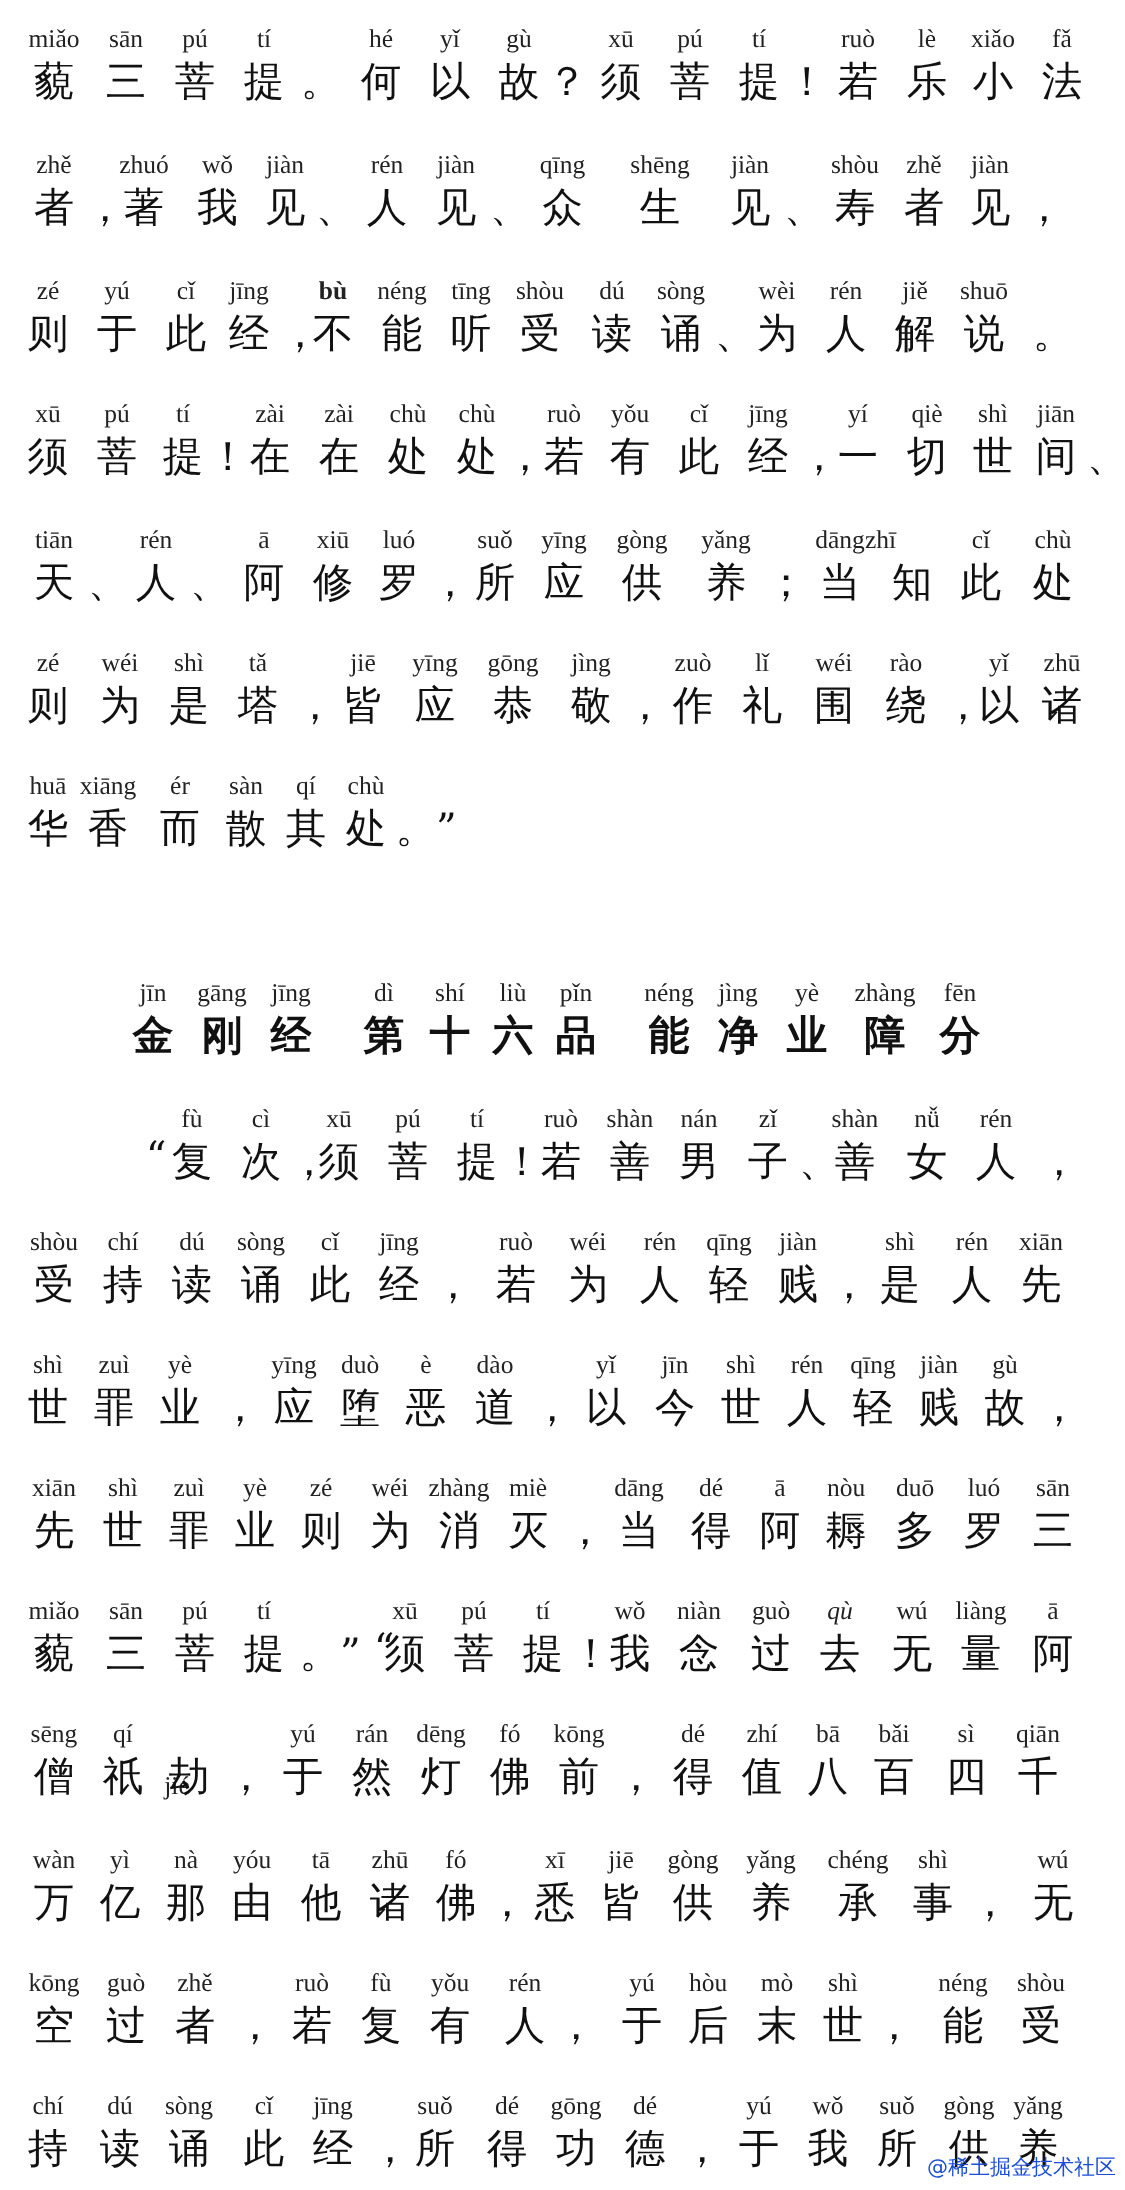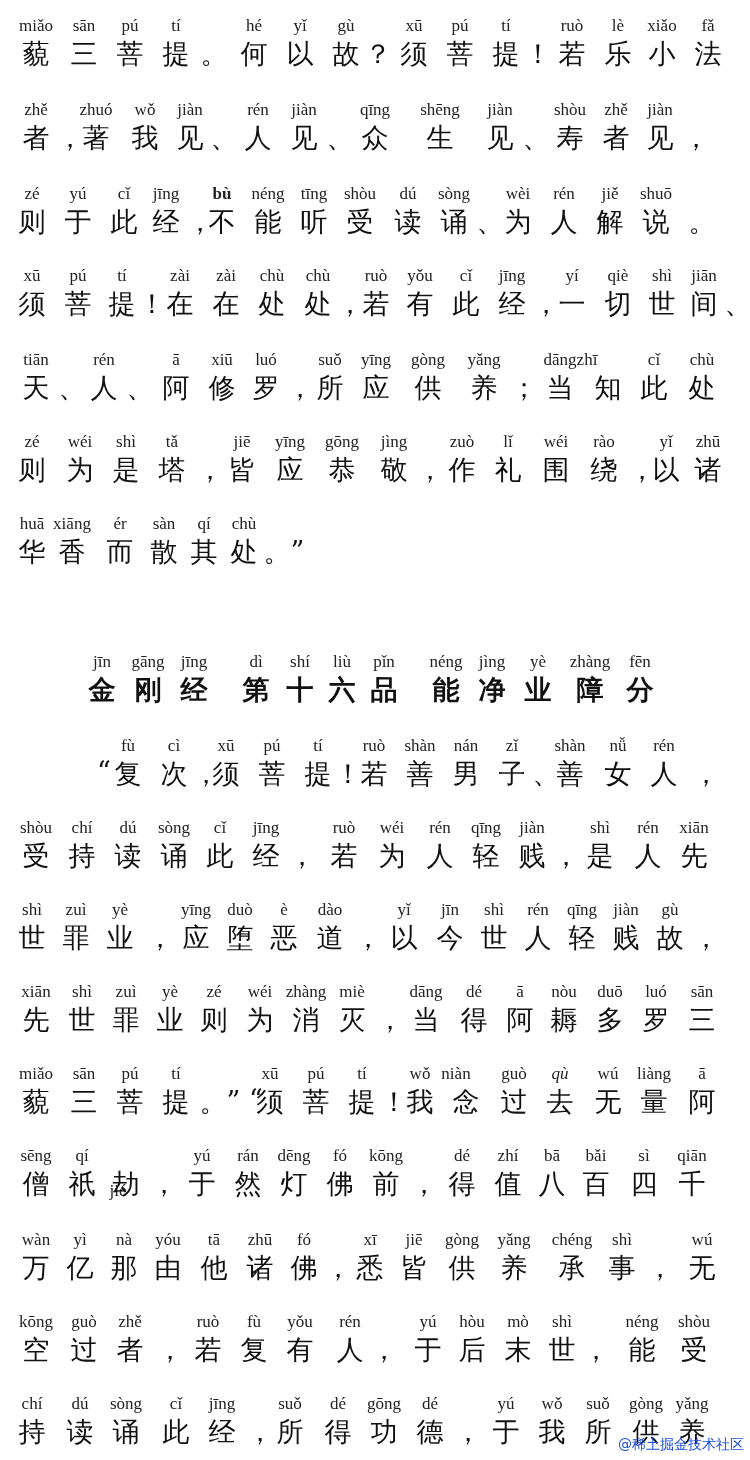--- a/index.html
+++ b/index.html
@@ -438,21 +438,21 @@
     <div class="line" style="left: 0px; right: 0px; top: 1064px;">
       <div class="py-row">
         <span class="py" style="left: 36px;">miǎo</span>
         <span class="py" style="left: 84px;">sān</span>
         <span class="py" style="left: 130px;">pú</span>
         <span class="py" style="left: 176px;">tí</span>
         <span class="py" style="left: 270px;">xū</span>
         <span class="py" style="left: 316px;">pú</span>
         <span class="py" style="left: 362px;">tí</span>
         <span class="py" style="left: 420px;">wǒ</span>
-        <span class="py" style="left: 456px;">niàn</span>
+        <span class="py" style="left: 466px;">niàn</span>
         <span class="py" style="left: 514px;">guò</span>
         <span class="py" style="left: 560px; font-style: italic;">qù</span>
         <span class="py" style="left: 608px;">wú</span>
         <span class="py" style="left: 654px;">liàng</span>
         <span class="py" style="left: 702px;">ā</span>
       </div>
       <div class="hz-row">
         <span class="hz" style="left: 36px;">藐</span>
         <span class="hz" style="left: 84px;">三</span>
         <span class="hz" style="left: 130px;">菩</span>

